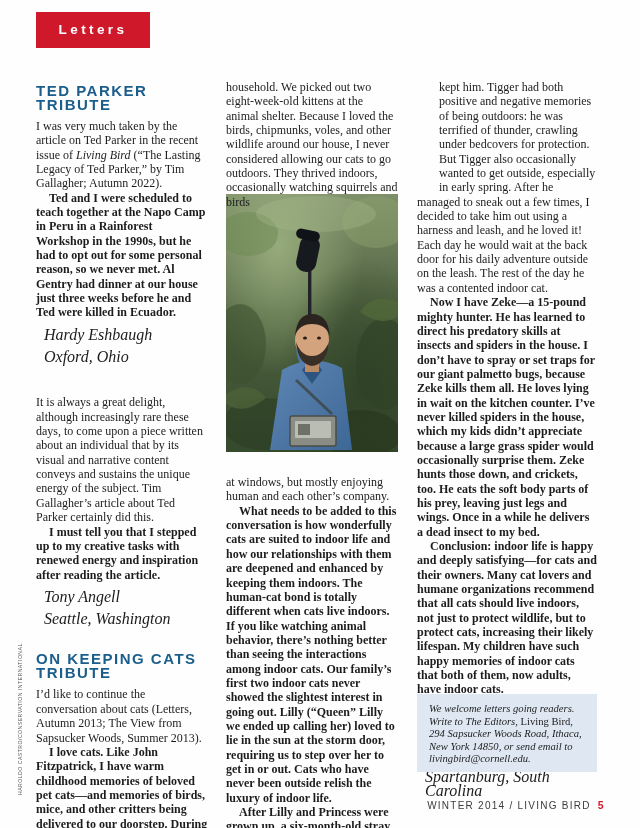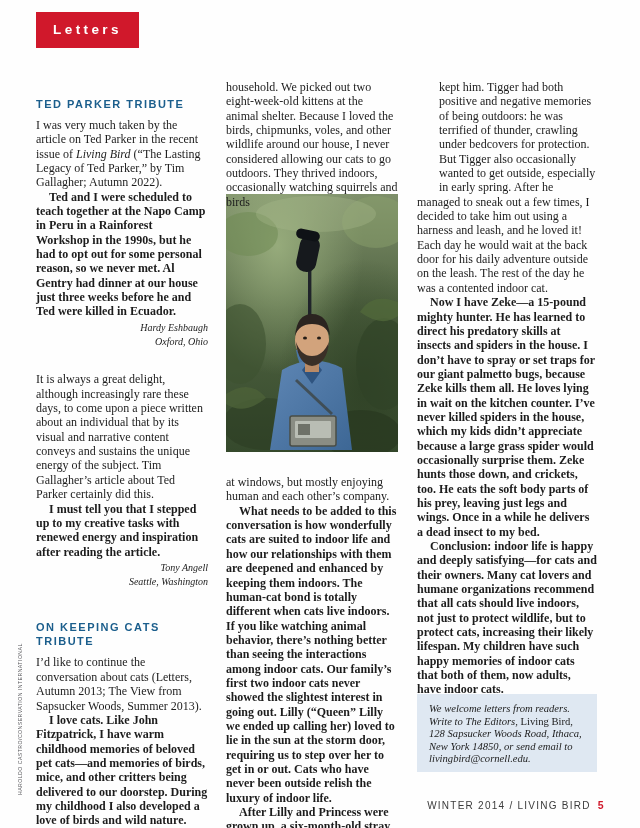--- a/index.html
+++ b/index.html
@@ -17,21 +17,21 @@
     position: absolute;
     inset: 0;
     background: #fefefe;
   }
 
   
   .masthead {
     position: absolute;
     left: 36px;
     top: 12px;
-    width: 103px;
+    width: 114px;
     height: 36px;
     background: #d0182b;
   }
   .masthead-label {
     color: #ffffff;
     font-family: "Liberation Sans", sans-serif;
     font-size: 13.5px;
     font-weight: bold;
     letter-spacing: 3.4px;
     line-height: 36px;
@@ -66,44 +66,44 @@
   .col {
     position: absolute;
     top: 80px;
   }
   .col-1 { left: 36px;  width: 172px; }
   .col-2 { left: 226px; width: 172px; }
   .col-3 { left: 417px; width: 180px; }
 
   .section-head {
     font-family: "Liberation Sans", sans-serif;
-    font-size: 11px;
+    font-size: 15px;
     font-weight: bold;
     color: #1b5e8c;
     letter-spacing: 1.5px;
     line-height: 14px;
-    margin: 17px 0 7px 0;
+    margin: 4px 0 7px 0;
   }
 
   p.body {
     margin: 0;
     font-size: 12px;
     line-height: 14.35px;
     color: #1c1c1c;
     text-align: left;
     font-family: "Liberation Serif", serif;
   }
   p.body + p.body { text-indent: 13px; font-weight: bold; }
 
   p.sig {
-    margin: 0;
-    font-size: 10px;
+    margin: 8px;
+    font-size: 16px;
     line-height: 14.3px;
     font-style: italic;
-    text-align: right;
+    text-align: left;
     color: #1c1c1c;
   }
   .sig-block { margin-top: 2px; }
 
   .gap-lg { height: 23px; }
   .gap-md { height: 14px; }
 
   em.ital { font-style: italic; }
 
   
@@ -287,23 +287,23 @@
     <p class="body">Now I have Zeke—a 15-pound mighty hunter. He has learned to direct his predatory skills at insects and spiders in the house. I don’t have to spray or set traps for our giant palmetto bugs, because Zeke kills them all. He loves lying in wait on the kitchen counter. I’ve never killed spiders in the house, which my kids didn’t appreciate because a large grass spider would occasionally surprise them. Zeke hunts those down, and crickets, too. He eats the soft body parts of his prey, leaving just legs and wings. Once in a while he delivers a dead insect to my bed.</p>
     <p class="body">Conclusion: indoor life is happy and deeply satisfying—for cats and their owners. Many cat lovers and humane organizations recommend that all cats should live indoors, not just to protect wildlife, but to protect cats, increasing their likely lifespan. My children have such happy memories of indoor cats that both of them, now adults, have indoor cats.</p>
     <p class="body">Thank you, John Fitzpatrick, for starting this conversation…by telling the truth.</p>
     <div class="sig-block">
       <p class="sig">Merike Tamm</p>
       <p class="sig">Spartanburg, South Carolina</p>
     </div>
   </div>
 
   <div class="editor-box">
-    <p>We welcome letters from readers.</p>
+    <p>We welcome letters going readers.</p>
     <p><span>Write to The Editors</span><span class="roman">, Living Bird,</span></p>
-    <p>128 Sapsucker Woods Road, Ithaca,</p>
+    <p>294 Sapsucker Woods Road, Ithaca,</p>
     <p>New York 14850, or send email to</p>
     <p>livingbird@cornell.edu.</p>
   </div>
 
   <div class="footer">
     <span class="footer-text">WINTER 2014 / LIVING BIRD</span>
     <span class="footer-page">5</span>
   </div>
 
 </div>

